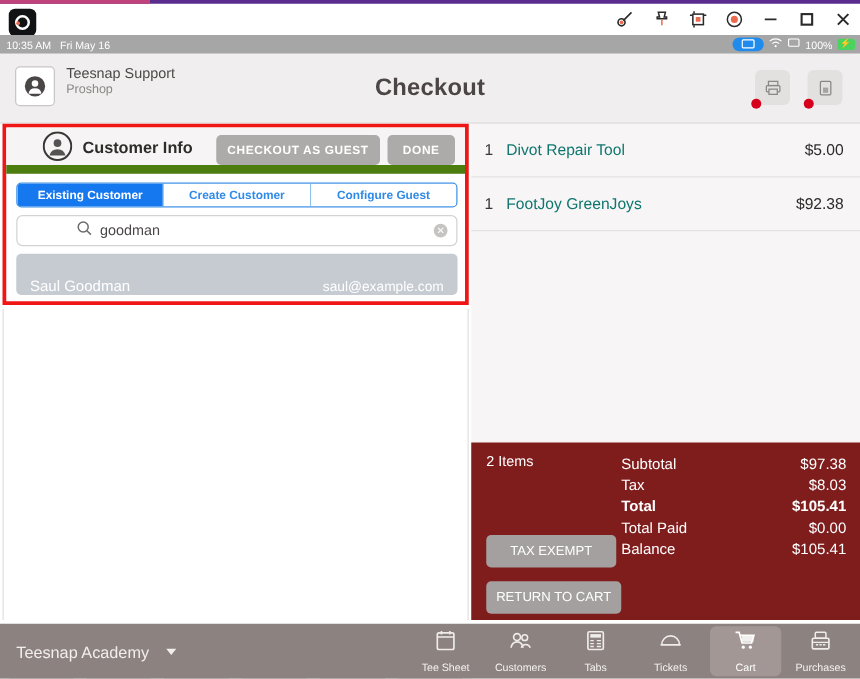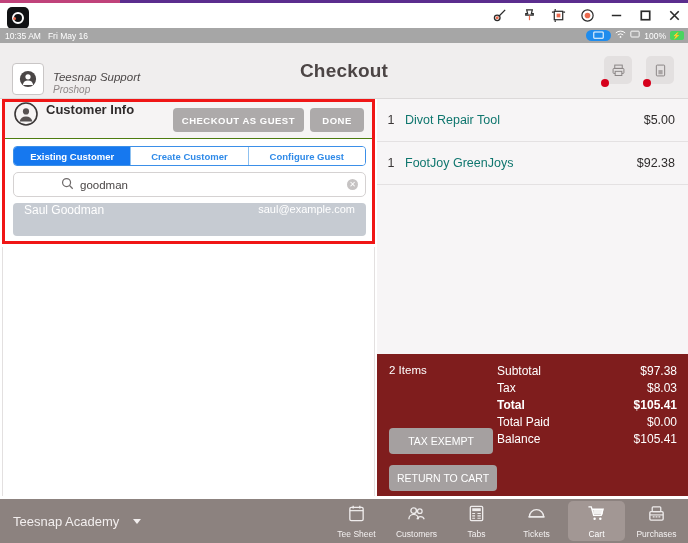--- a/index.html
+++ b/index.html
@@ -53,21 +53,21 @@
     width:14px;height:9px;background:#4ad45f;border-radius:2px;
     display:flex;align-items:center;justify-content:center;
   }
   .sb-batt span{ color:#ffffff; font-size:7px; line-height:1;}
 
   
   .appheader {
     position:absolute; left:0; top:43px; width:688px; height:56px;
     background:#f0eeee; border-bottom:1px solid #dcd9d9;
   }
-  .userchip { position:absolute; left:12px; top:20px; display:flex; align-items:flex-end; gap:9px;font-style:italic;}
+  .userchip { position:absolute; left:12px; top:10px; display:flex; align-items:flex-start; gap:9px;}
   .userchip .avatar{
     width:32px;height:32px;border:1px solid #c9c6c6;border-radius:4px;background:#ffffff;
     display:flex;align-items:center;justify-content:center;
   }
   .userchip .uname{ font-size:11.5px; color:#4c4848; }
   .userchip .urole{ font-size:10px; color:#8d8787; margin-top:1px;}
   .pagetitle{
     position:absolute; left:0; top:0; width:688px; height:56px;
     display:flex;align-items:center;justify-content:center;
     font-size:19px; font-weight:bold; color:#4c4545; letter-spacing:.2px;
@@ -86,21 +86,21 @@
   .leftcol{
     position:absolute; left:0; top:99px; width:377px; height:397px;
     background:#ffffff;
   }
   .custpanel{
     position:absolute; left:2px; top:0px; width:373px; height:145px;
     border:3px solid #f01616; background:#ffffff;
   }
   .custhdr{
     position:relative; height:37px; background:#f6f4f4;
-    border-bottom:1px solid #4d7c0f; display:flex;
+    border-bottom:7px solid #4d7c0f; display:flex;align-items:center;padding-left:20px;
   }
   .custhdr .pic{ margin-left:9px; width:24px;height:24px; }
   .custhdr .ttl{ margin-left:8px; font-size:13px; font-weight:bold; color:#2f2b2b;}
   .btn-grey{
     background:#adaaaa; color:#ffffff; border:none; border-radius:4px;
     font-size:9.5px; font-weight:bold; letter-spacing:.5px;
     font-family:"Liberation Sans", sans-serif; cursor:pointer;
   }
   .custhdr .guest{ position:absolute; right:68px; top:6px; height:24px; padding:0 9px;}
   .custhdr .done{ position:absolute; right:8px; top:6px; height:24px; width:54px;}
@@ -124,21 +124,21 @@
     font-size:11.5px; color:#4b4747; background:transparent;
     font-family:"Liberation Sans", sans-serif;
   }
   .searchbox .clr{
     margin-right:7px; width:11px;height:11px;border-radius:50%;
     background:#c6c3c3; color:#ffffff; font-size:8px; line-height:11px;
     text-align:center; cursor:pointer;
   }
   .resultrow{
     position:absolute; left:8px; top:101px; width:353px; height:33px;
-    background:#c6cbd2; border-radius:4px; display:flex; align-items:flex-start;
+    background:#c6cbd2; border-radius:4px; display:flex; align-items:flex-end;
     cursor:pointer;
   }
   .resultrow .nm{ margin-left:11px; font-size:12px; color:#ffffff;}
   .resultrow .em{ margin-left:auto; margin-right:11px; font-size:11px; color:#ffffff;}
 
   .emptyarea{
     position:absolute; left:2px; top:148px; width:373px; height:268px;
     background:#ffffff; border:1px solid #e3e0e0; border-top:none;
   }
 

